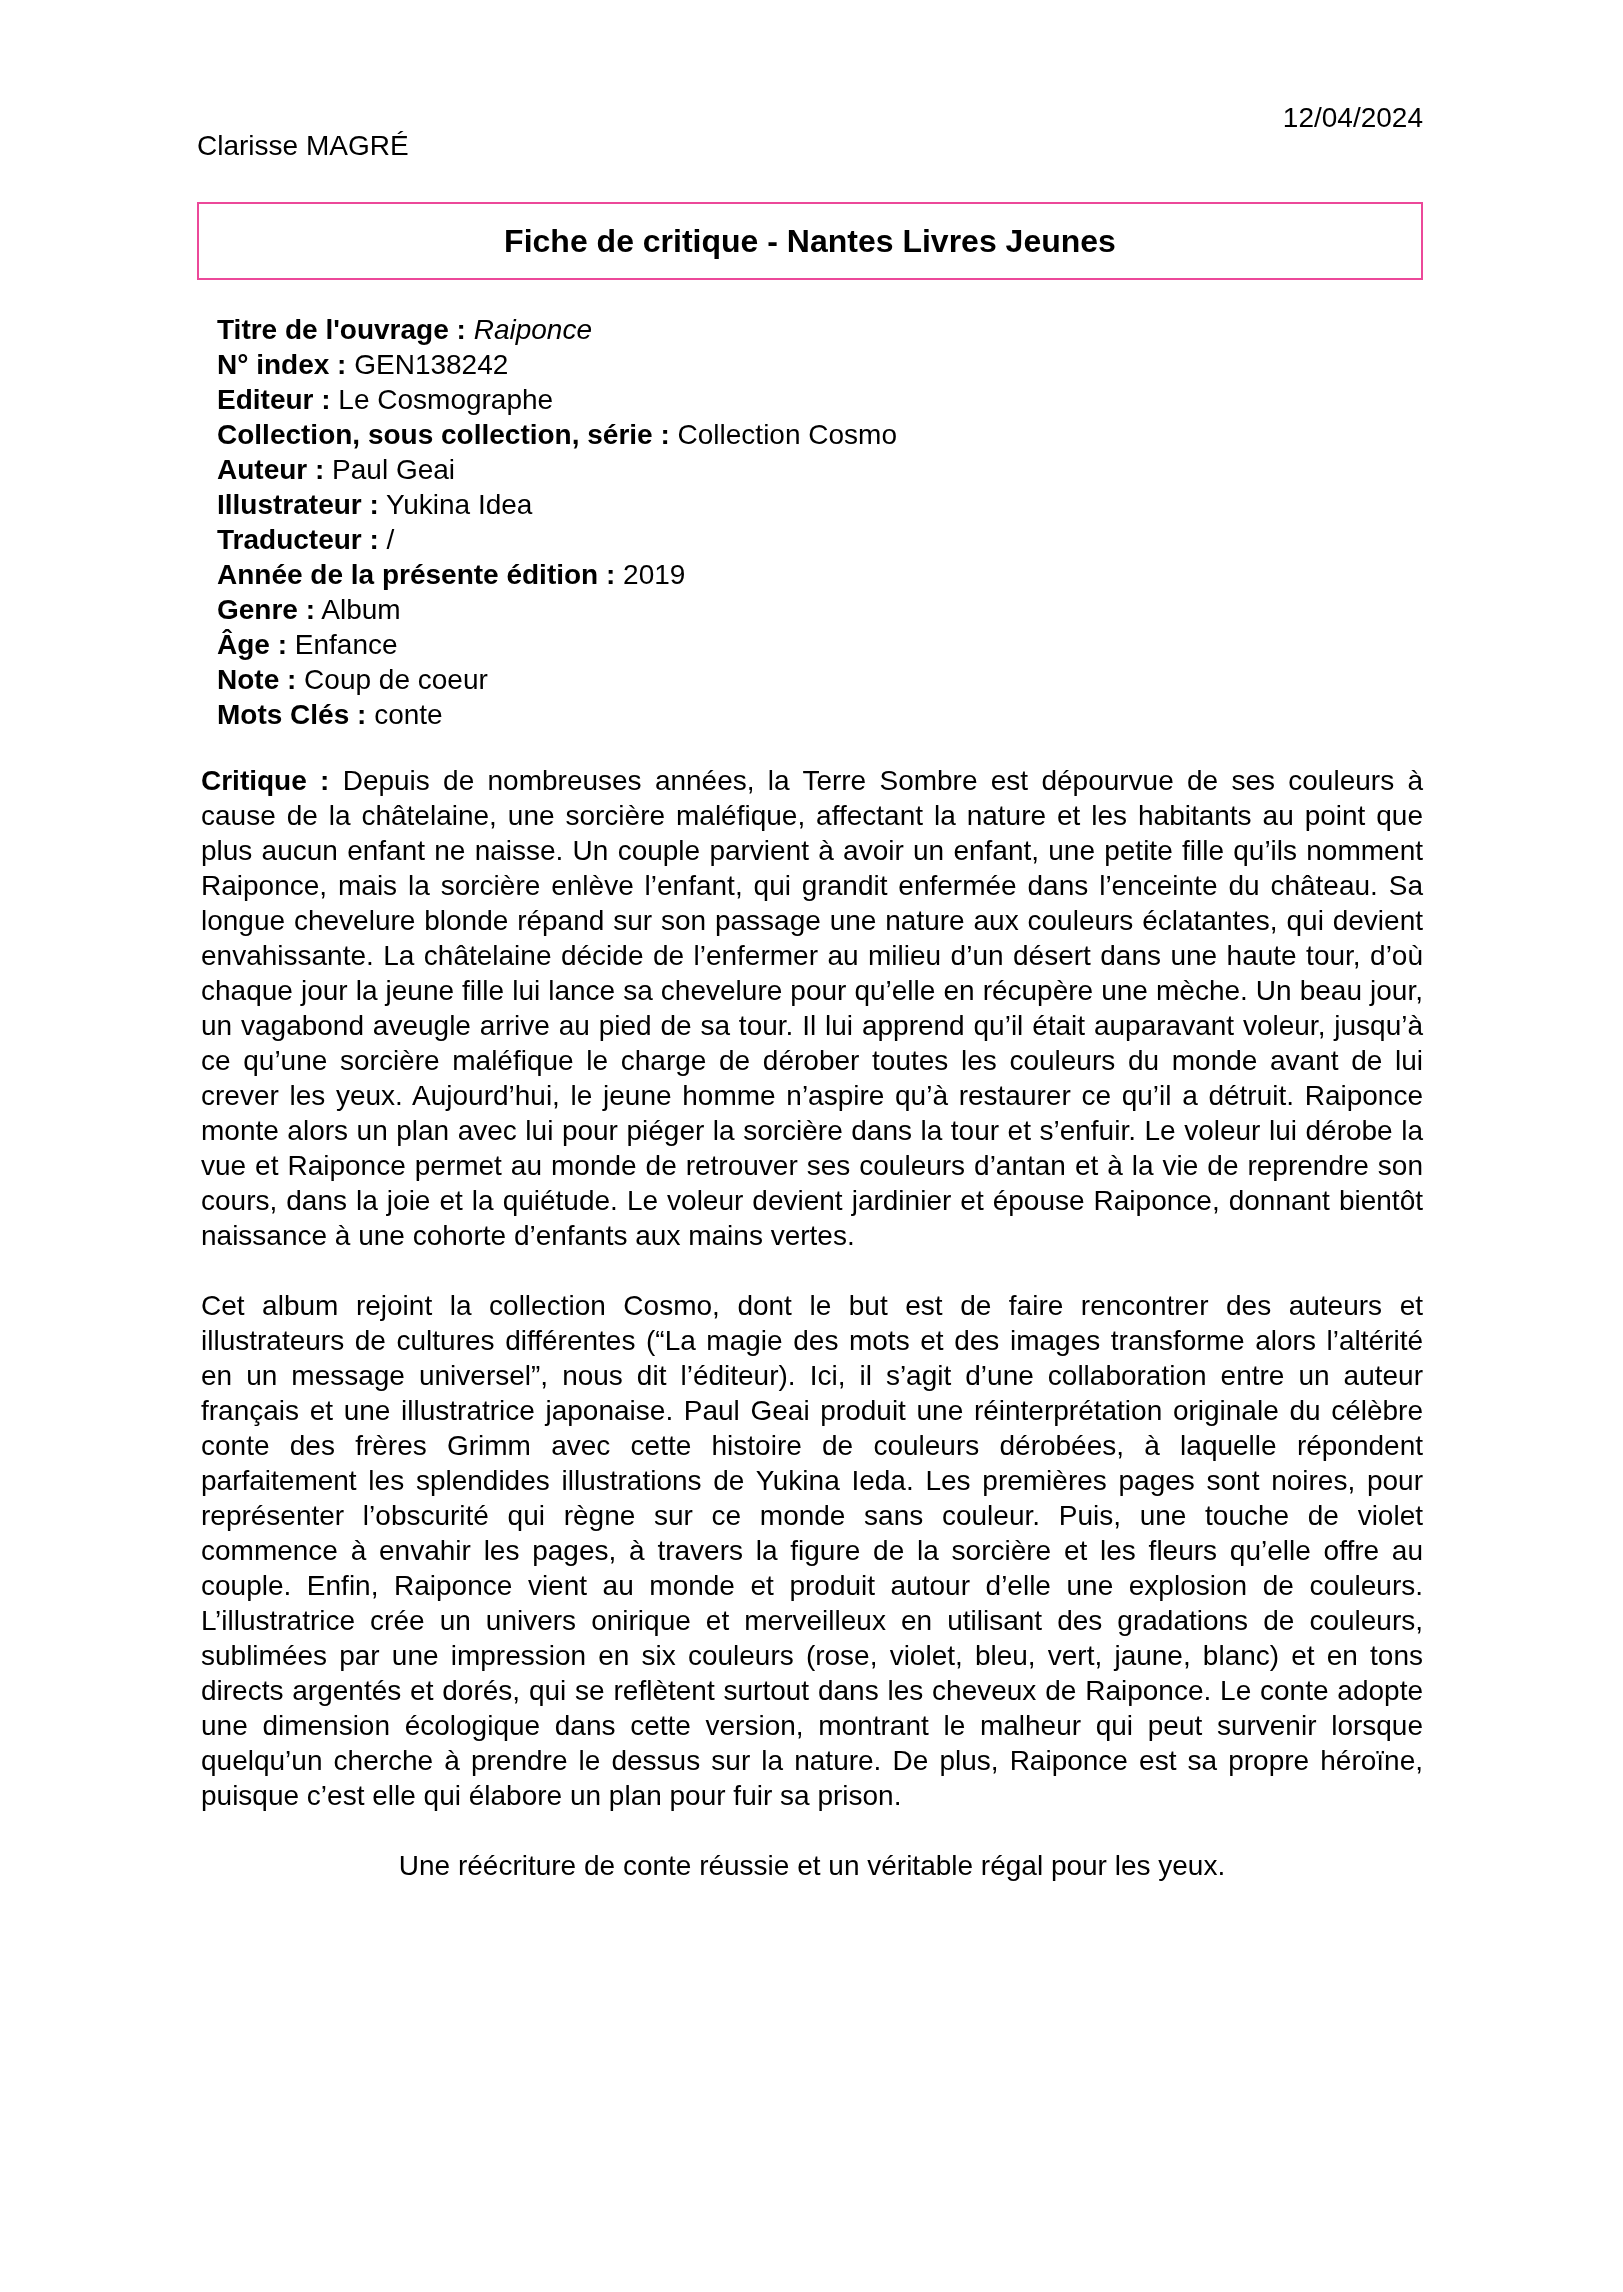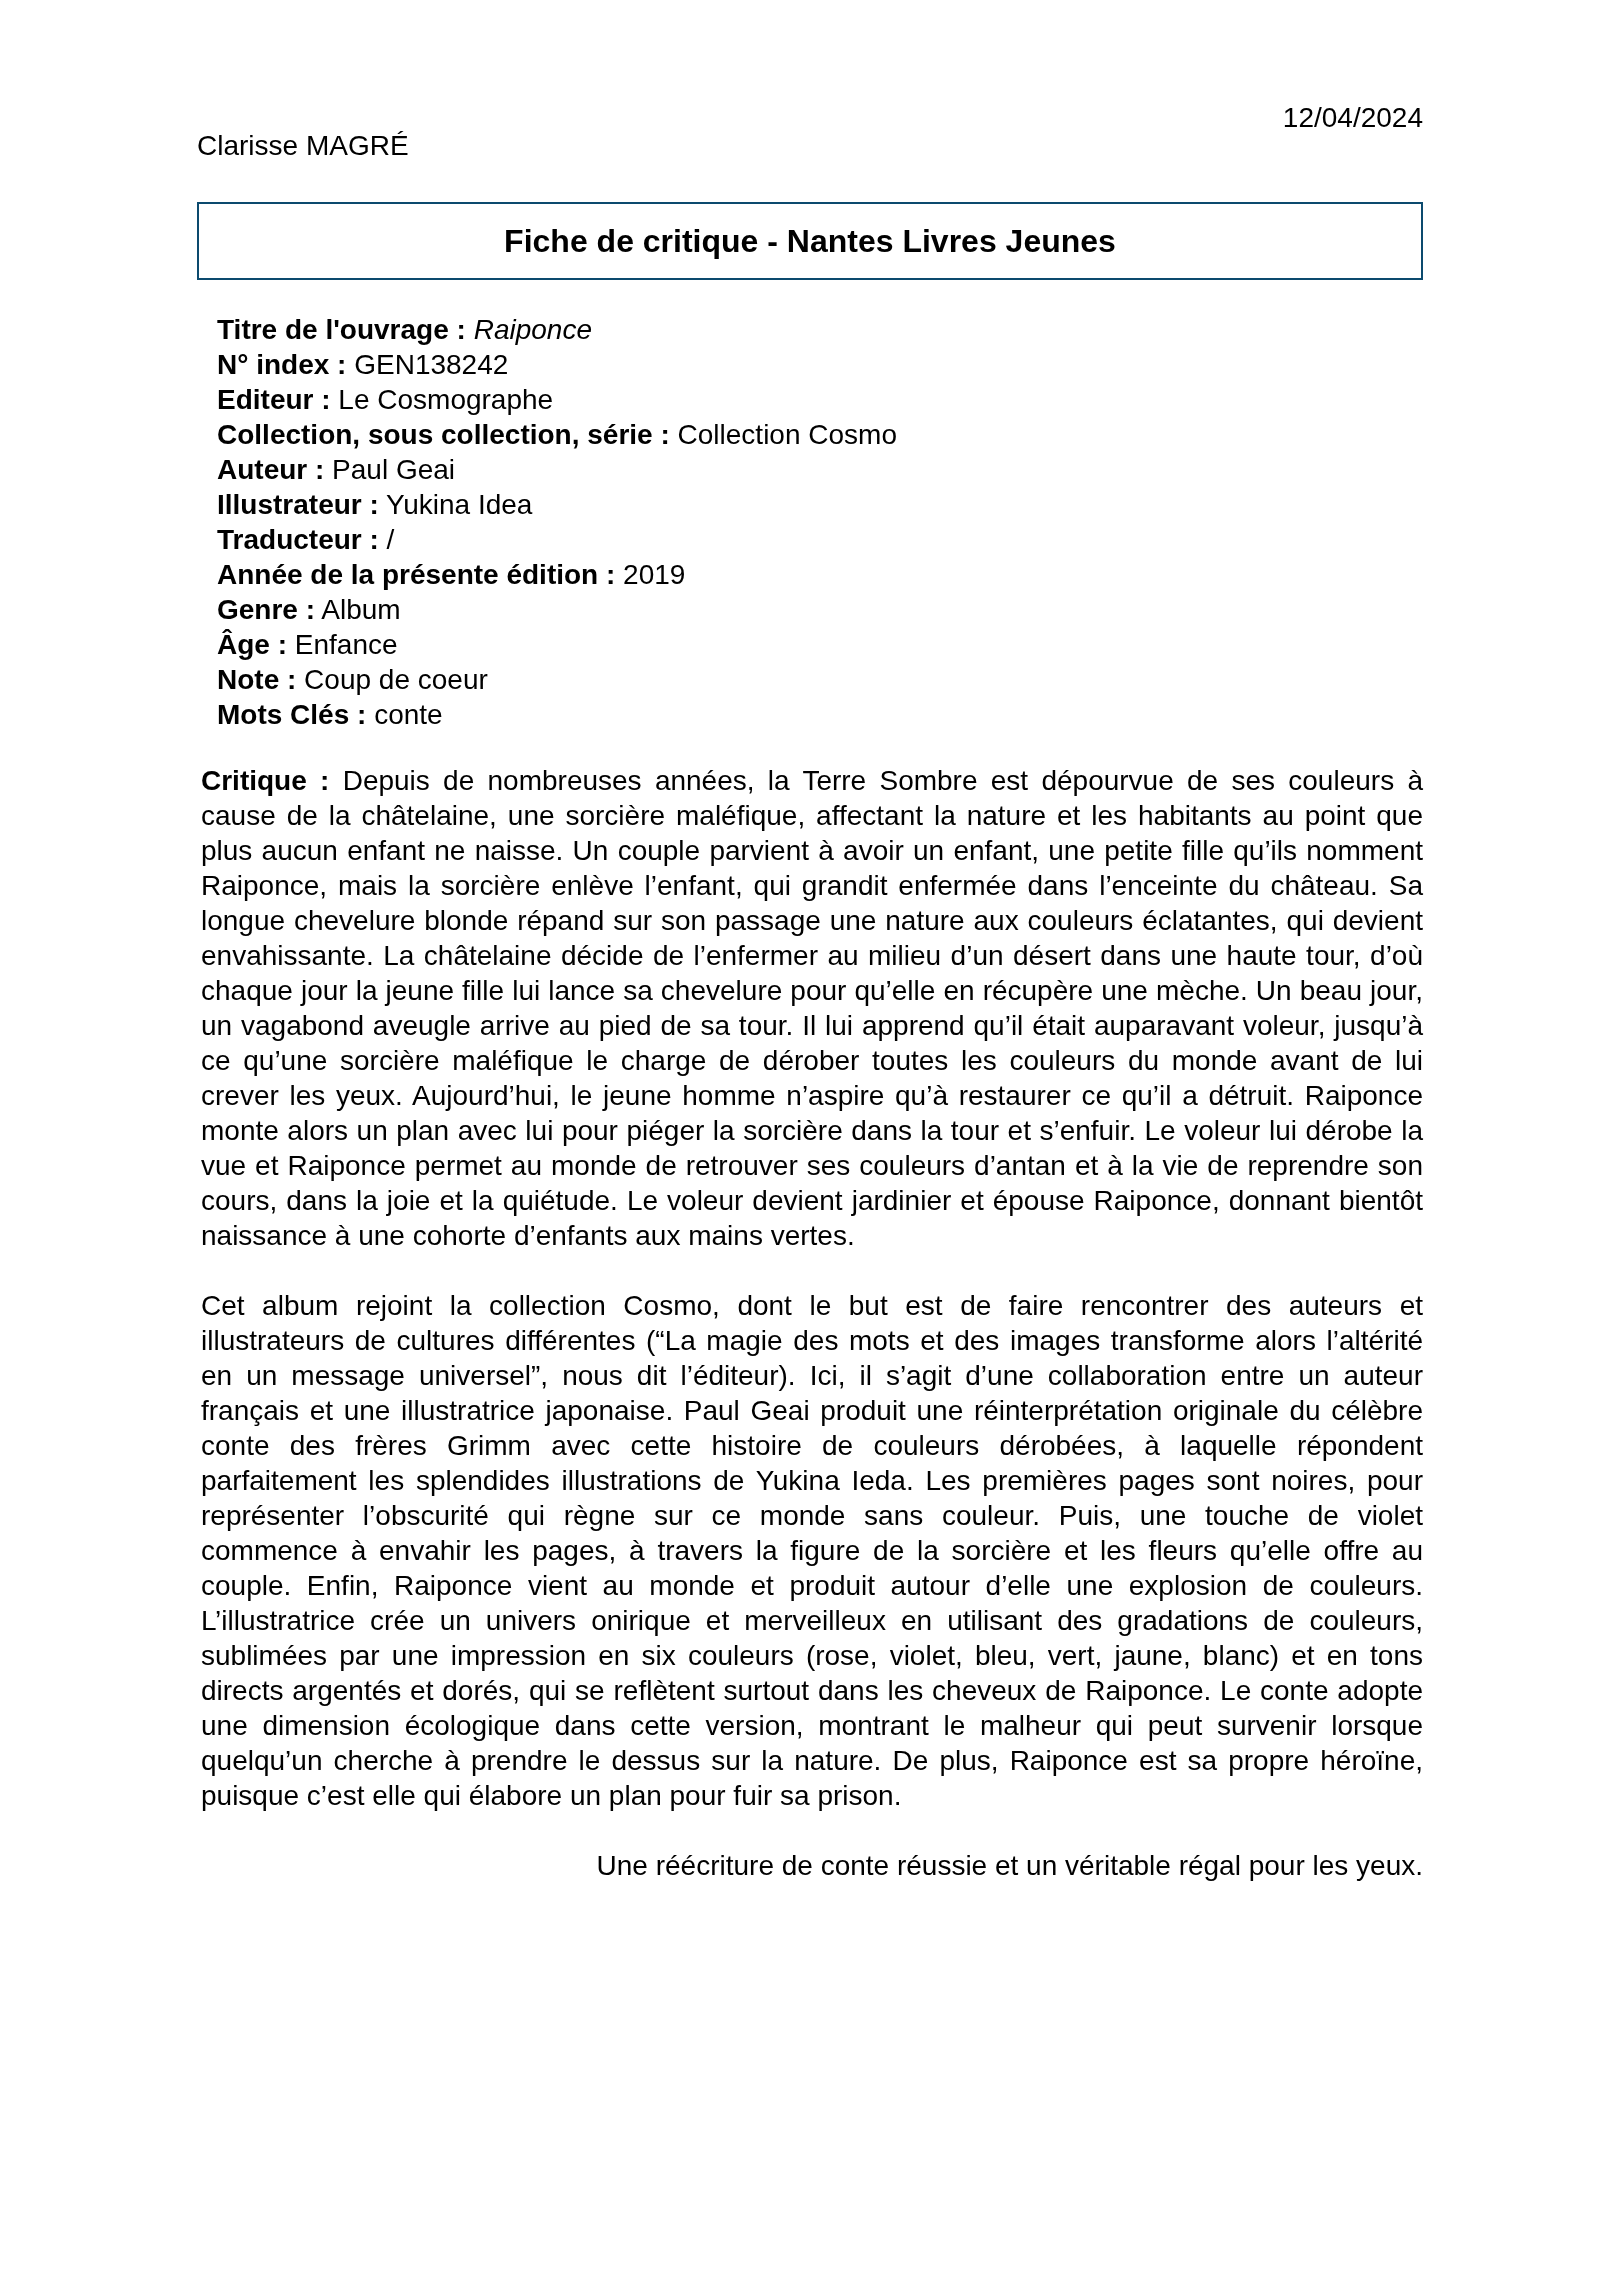--- a/index.html
+++ b/index.html
@@ -31,21 +31,21 @@
       line-height: 39px;
     }
     .header-line .author { position: absolute; left: 0; top: 0; margin-top: 28px; }
     .header-line .date { position: absolute; right: 0; top: 0; }
     .title-box {
       position: absolute;
       top: 202px;
       left: 0;
       width: 1222px;
       height: 74px;
-      border: 2px solid #0c4a6e;
+      border: 2px solid #ec4899;
       display: flex;
       align-items: center;
       justify-content: center;
     }
     .title-box h1 {
       margin: 0;
       font-size: 32px;
       font-weight: bold;
       line-height: 39px;
     }
@@ -65,21 +65,21 @@
       top: 763px;
       left: 0;
       width: 1226px;
       font-size: 28px;
       line-height: 35px;
       text-align: justify;
     }
     .body-text p {
       margin: 0 0 35px 4px;
     }
-    .body-text p.last { text-align: right; }
+    .body-text p.last { text-align: center; }
     .body-text .label { font-weight: bold; }
   </style>
 </head>
 <body>
 
 <div class="page">
 
   <div class="header-line">
     <span class="author">Clarisse MAGRÉ</span>
     <span class="date">12/04/2024</span>

